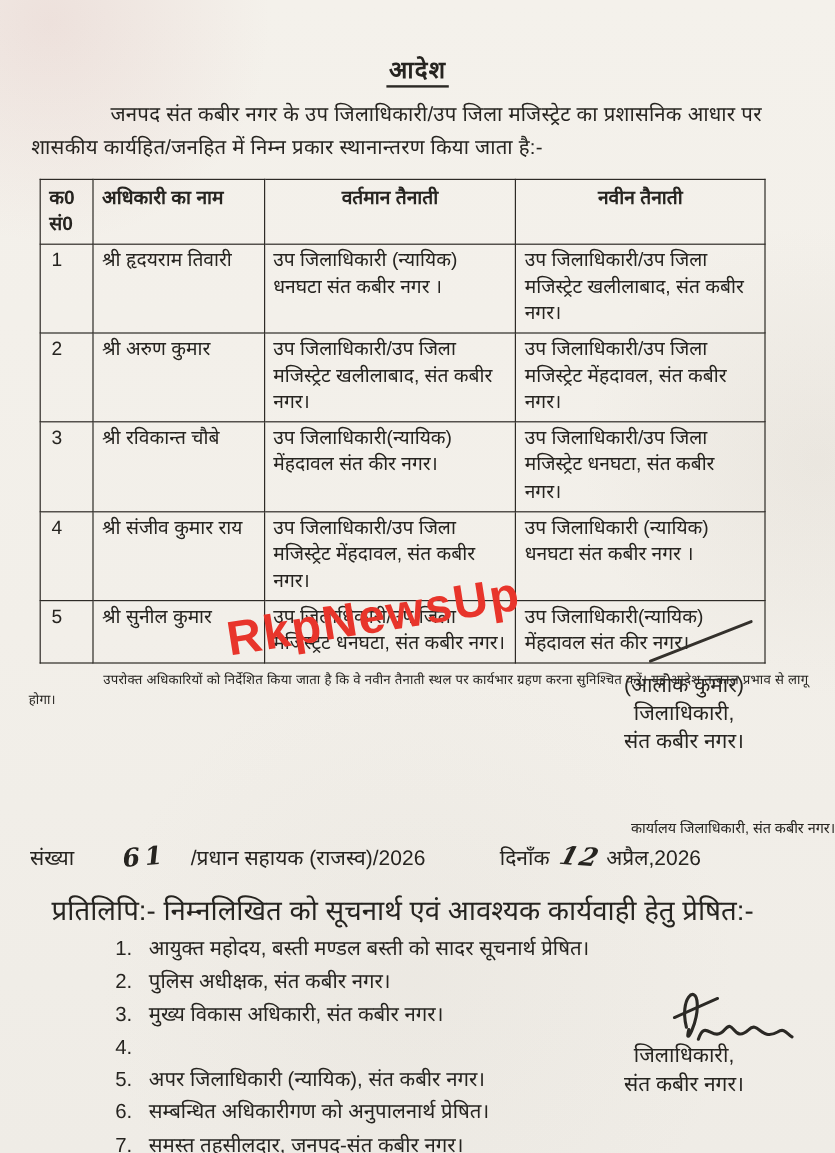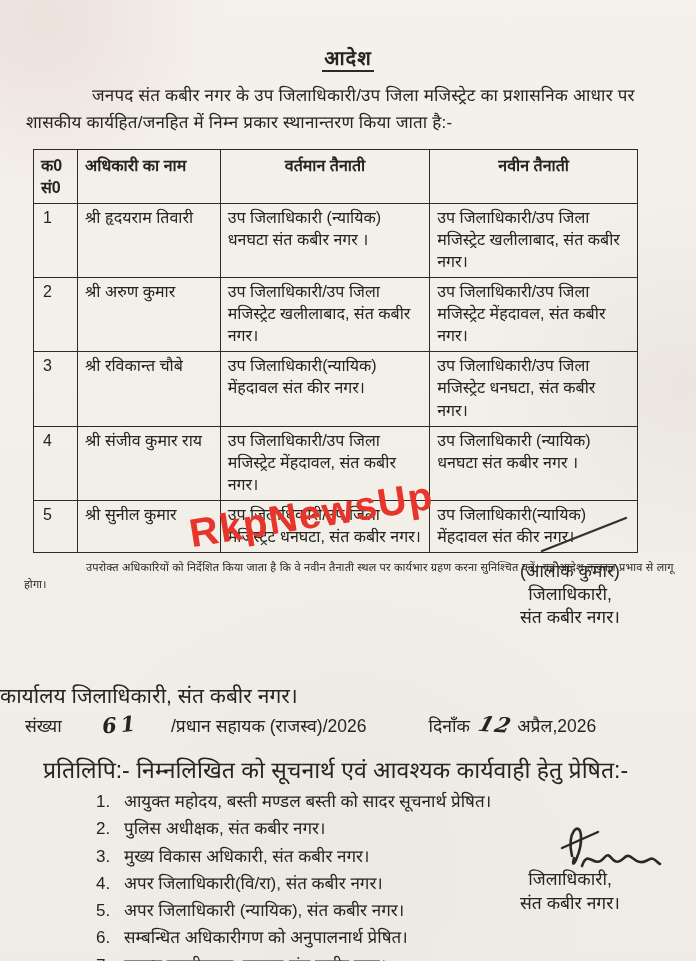--- a/index.html
+++ b/index.html
@@ -91,40 +91,40 @@
     position: absolute;
     right: 28px;
     top: 560px;
     width: 196px;
     text-align: center;
     font-size: 17.5px;
     line-height: 1.3;
   }
   .office-line {
     margin-top: 88px;
-    text-align: left;
-    font-size: 21px;
+    text-align: right;
+    font-size: 12px;
   }
   .ref-line {
     display: flex;
     align-items: center;
     padding-left: 25px;
     margin-top: 3px;
     font-size: 17.5px;
     white-space: nowrap;
   }
   .hand {
     font-family: "DejaVu Serif", serif;
     font-style: italic;
     font-weight: bold;
     font-size: 21px;
     display: inline-block;
   }
   .ref-number { margin-left: 40px; transform: rotate(-5deg); letter-spacing: 4px; }
-  .ref-suffix { margin-left: 32px; }
+  .ref-suffix { margin-left: 20px; }
   .date-label { margin-left: 62px; }
   .date-day { margin-left: 9px; transform: rotate(4deg) skewX(-12deg); letter-spacing: 2px; }
   .date-rest { margin-left: 5px; }
   .copy-line {
     padding-left: 43px;
     margin-top: 16px;
     font-size: 23px;
   }
   .recipients {
     margin: 6px 0 0 96px;
@@ -244,21 +244,20 @@
     <div class="r-item">
       <span class="r-num">2.</span>
       <span>पुलिस अधीक्षक, संत कबीर नगर।</span>
     </div>
     <div class="r-item">
       <span class="r-num">3.</span>
       <span>मुख्य विकास अधिकारी, संत कबीर नगर।</span>
     </div>
     <div class="r-item">
       <span class="r-num">4.</span>
-      <span>अपर जिलाधिकारी(वि/रा), संत कबीर नगर।</span>
     </div>
     <div class="r-item">
       <span class="r-num">5.</span>
       <span>अपर जिलाधिकारी (न्यायिक), संत कबीर नगर।</span>
     </div>
     <div class="r-item">
       <span class="r-num">6.</span>
       <span>सम्बन्धित अधिकारीगण को अनुपालनार्थ प्रेषित।</span>
     </div>
     <div class="r-item">

